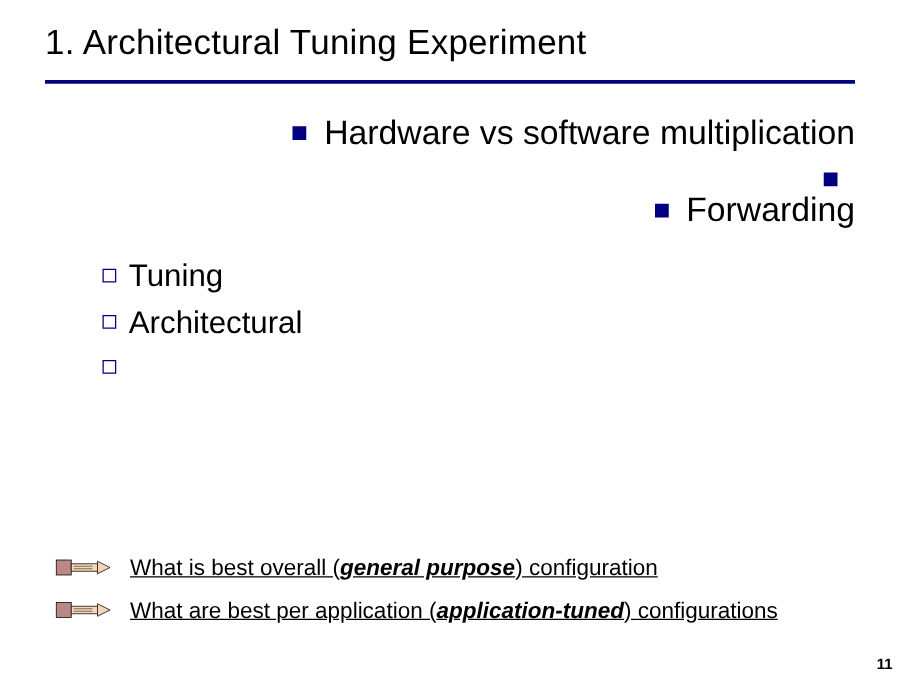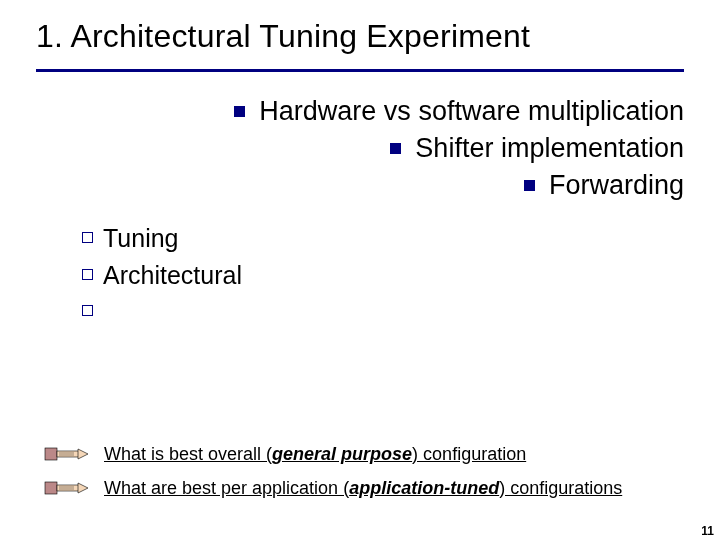--- a/index.html
+++ b/index.html
@@ -1,18 +1,18 @@
 <!DOCTYPE html>
 <html><head>
 <meta charset="utf-8">
 <style>
   * { box-sizing: border-box; margin: 0; padding: 0; }
   html, body { width: 720px; height: 540px; background: #fff; font-family: Arial, Helvetica, sans-serif; color: #000; }
   .slide { position: relative; width: 720px; height: 540px; padding: 18px 36px 0 36px; }
-  .title { font-size: 32px; font-weight: 400; letter-spacing: 0.2px; }
+  .title { font-size: 28px; font-weight: 400; letter-spacing: 0.2px; }
   .hr { border: none; border-top: 3px solid #000080; margin: 14px 0 22px 0; }
   .bullets1 { list-style: none; padding-left: 6px; }
   .bullets1 > li { display: flex; align-items: flex-start; font-size: 27px; line-height: 1.3; margin-bottom: 2px; justify-content: flex-end; }
   .sq { width: 11px; height: 11px; background: #000080; flex: 0 0 11px; margin-top: 12px; margin-right: 14px; }
   .bullets2 { list-style: none; padding-left: 46px; margin-top: 18px; }
   .bullets2 > li { display: flex; align-items: flex-start; font-size: 25px; line-height: 1.38; margin-bottom: 2px; }
   .osq { width: 11px; height: 11px; border: 1.5px solid #000080; flex: 0 0 11px; margin-top: 11px; margin-right: 10px; background: #fff; }
   .notes { position: absolute; left: 44px; bottom: 30px; right: 20px; }
   .note-row { display: flex; align-items: center; margin-bottom: 10px; font-size: 18px; text-decoration: underline; }
   .note-row .txt { margin-left: 12px; }
@@ -28,21 +28,20 @@
   <h1 class="title">1. Architectural Tuning Experiment</h1>
   <hr class="hr">
 
   <ul class="bullets1">
     <li>
       <span class="sq"></span>
       <span>Hardware vs software multiplication</span>
     </li>
     <li>
       <span class="sq"></span>
-      <span>Shifter implementation</span>
     </li>
     <li>
       <span class="sq"></span>
       <span>Forwarding</span>
     </li>
   </ul>
 
   <ul class="bullets2">
     <li>
       <span class="osq"></span>

